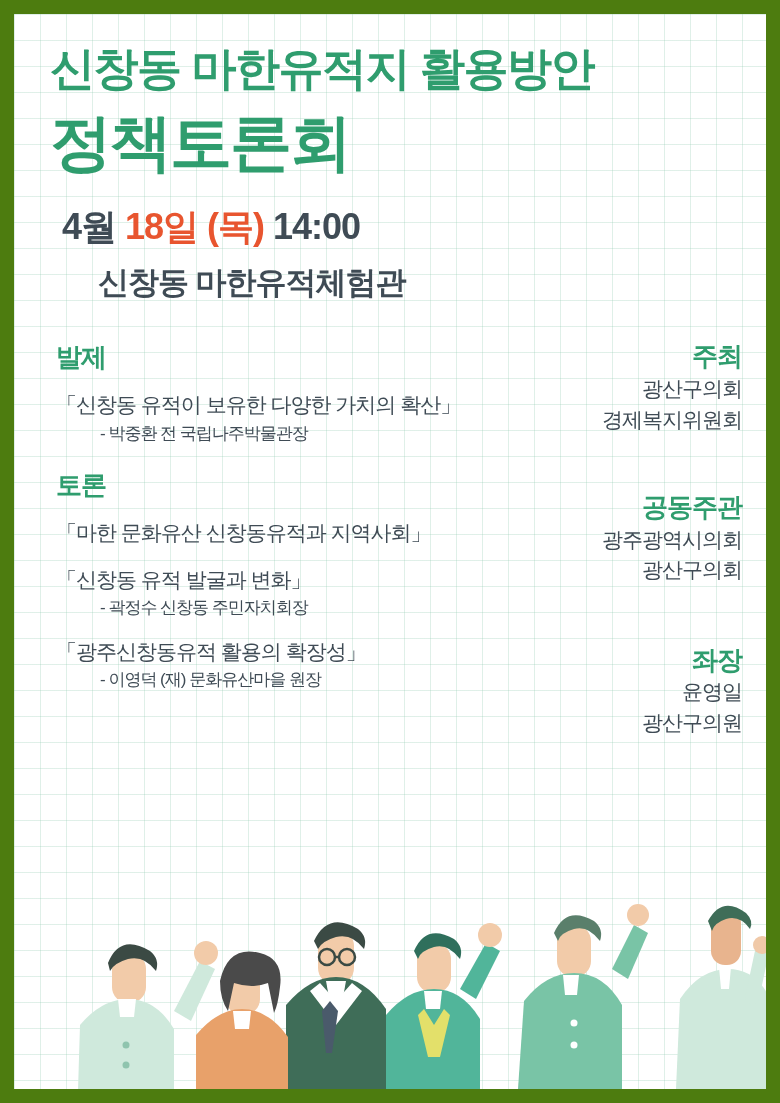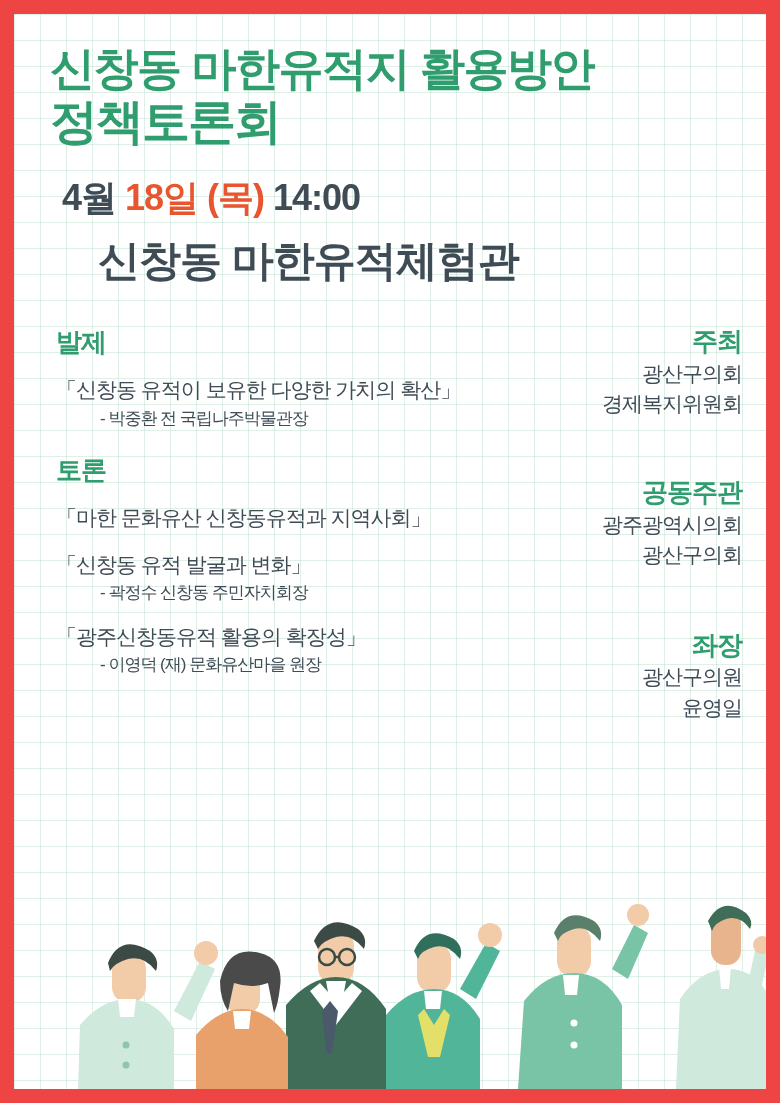--- a/index.html
+++ b/index.html
@@ -12,21 +12,21 @@
     background: #3aa878;
     font-family: "Liberation Sans", sans-serif;
     overflow: hidden;
   }
   .poster {
     position: relative;
     width: 780px;
     height: 1103px;
     box-sizing: border-box;
     padding: 14px;
-    background: #ef4444;
+    background: #4d7c0f;
   }
   .inner {
     position: relative;
     width: 100%;
     height: 100%;
     background:
       repeating-linear-gradient(to right, rgba(150,205,180,0.30) 0 1px, transparent 1px 26px),
       repeating-linear-gradient(to bottom, rgba(150,205,180,0.30) 0 1px, transparent 1px 26px),
       #ffffff;
     box-sizing: border-box;
@@ -39,44 +39,44 @@
   }
   .title-line1 {
     font-size: 45px;
     font-weight: bold;
     color: #2f9d6e;
     letter-spacing: -1.5px;
     line-height: 1.12;
     white-space: nowrap;
   }
   .title-line2 {
-    font-size: 48px;
+    font-size: 62px;
     font-weight: bold;
     color: #2f9d6e;
     letter-spacing: -2px;
     line-height: 1.08;
-    margin-top: 2px;
+    margin-top: 16px;
     white-space: nowrap;
   }
 
   
   .date-line {
     margin: 26px 0 0 48px;
     font-size: 36px;
     font-weight: bold;
     letter-spacing: -1px;
     color: #3f4b55;
     white-space: nowrap;
   }
   .date-line .hl {
     color: #e8552f;
   }
   .place-line {
     margin: 10px 0 0 84px;
-    font-size: 42px;
+    font-size: 31px;
     font-weight: bold;
     letter-spacing: -1px;
     color: #3f4b55;
     white-space: nowrap;
   }
 
   
   .columns {
     position: relative;
     margin-top: 36px;
@@ -198,22 +198,22 @@
       <div class="right-col">
         <div class="r-head">주최</div>
         <div class="r-item">광산구의회</div>
         <div class="r-item">경제복지위원회</div>
 
         <div class="r-head sp1">공동주관</div>
         <div class="r-item">광주광역시의회</div>
         <div class="r-item">광산구의회</div>
 
         <div class="r-head sp2">좌장</div>
+        <div class="r-item">윤영일</div>
         <div class="r-item">광산구의원</div>
-        <div class="r-item">윤영일</div>
       </div>
 
     </div>
 
     <svg class="people" viewBox="0 0 752 240" preserveAspectRatio="none">
 
       <g>
         <path d="M700 80 q6 -18 18 -2 q6 14 -2 26 l-14 -4 z" fill="#f0c9a8"></path>
         <rect x="697" y="60" width="30" height="56" rx="14" fill="#e8b48e"></rect>
         <path d="M694 72 q14 -26 38 -8 q8 8 4 16 q-10 -14 -24 -10 q-12 4 -14 12 z" fill="#3f6d58"></path>

